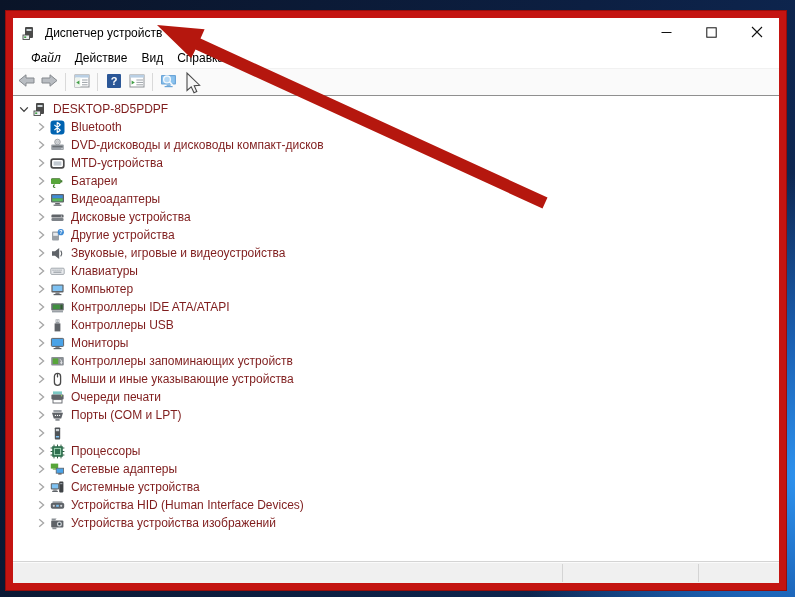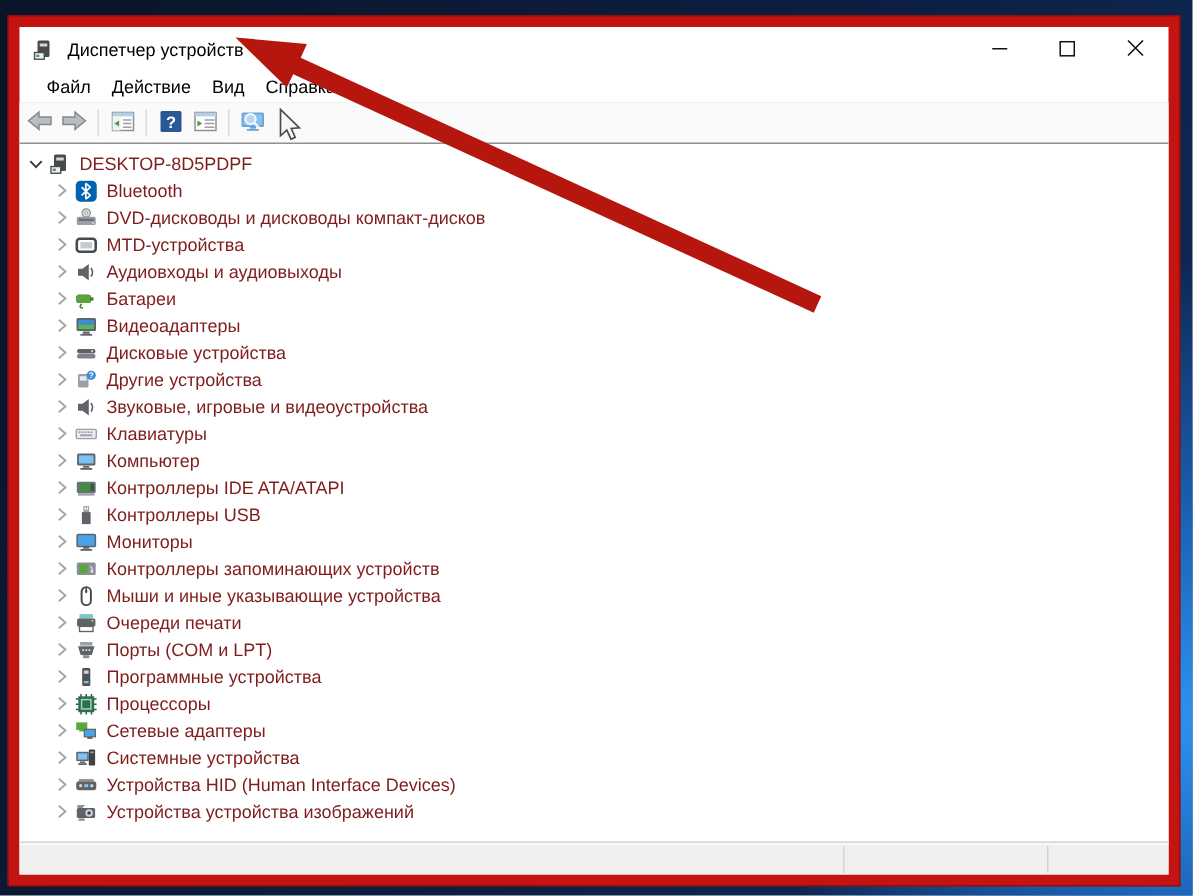--- a/index.html
+++ b/index.html
@@ -24,21 +24,21 @@
   }
   
   .titlebar{height:30px;display:flex;align-items:center;padding-left:7px;position:relative;}
   .app-icon{width:17px;height:17px;display:inline-flex;align-items:center;justify-content:center;}
   .title-text{margin-left:8px;font-size:12px;color:#000;}
   .win-controls{position:absolute;right:0;top:0;height:30px;display:flex;}
   .win-btn{width:45px;height:30px;display:flex;align-items:center;justify-content:center;background:transparent;border:0;padding:0;}
   
   .menubar{height:20px;display:flex;align-items:center;padding-left:18px;gap:0;border-bottom:1px solid #f1f1f1;}
   .menu-item{padding:0 7px;height:20px;line-height:20px;color:#000;}
-  .menu-item:first-child{padding-left:0;}
+  .menu-item:first-child{padding-left:0;font-style:italic;}
   
   .toolbar{height:26px;display:flex;align-items:center;padding-left:2px;background:#fafafa;border-bottom:1px solid #8f8f8f;}
   .tool-btn{width:21px;height:22px;display:flex;align-items:center;justify-content:center;border:0;background:transparent;padding:0;margin:0 1px;}
   .tool-sep{width:1px;height:18px;background:#d9d9d9;margin:0 4px;}
   
   .tree{padding-top:4px;height:462px;overflow:hidden;background:#fff;}
   .tree-row{height:18px;display:flex;align-items:center;padding-left:20px;white-space:nowrap;}
   .tree-row.root{padding-left:2px;}
   .chevron{width:17px;display:inline-flex;align-items:center;justify-content:center;flex:none;}
   .node-icon{width:15px;height:15px;display:inline-flex;align-items:center;justify-content:center;margin-right:6px;flex:none;}
@@ -214,34 +214,20 @@
             <span class="tree-label">MTD-устройства</span>
           </div>
           <div class="tree-row">
             <span class="chevron">
               <svg width="9" height="10" viewBox="0 0 9 10">
                 <path d="M2.2 1.2 L6.6 5 L2.2 8.8" stroke="#a6a6a6" stroke-width="1.3" fill="none"></path>
               </svg>
             </span>
             <span class="node-icon">
               <svg width="15" height="15" viewBox="0 0 15 15">
-                <path d="M2 5.2 H5 L9.2 2 V13 L5 9.8 H2 Z" fill="#5f6368"></path>
-                <path d="M10.6 4.6 Q12.8 7.5 10.6 10.4" stroke="#5f6368" fill="none" stroke-width="1.1"></path>
-              </svg>
-            </span>
-            <span class="tree-label">Аудиовходы и аудиовыходы</span>
-          </div>
-          <div class="tree-row">
-            <span class="chevron">
-              <svg width="9" height="10" viewBox="0 0 9 10">
-                <path d="M2.2 1.2 L6.6 5 L2.2 8.8" stroke="#a6a6a6" stroke-width="1.3" fill="none"></path>
-              </svg>
-            </span>
-            <span class="node-icon">
-              <svg width="15" height="15" viewBox="0 0 15 15">
                 <rect x="1" y="4.5" width="9.5" height="5.5" rx="1.4" fill="#5aא39"></rect>
                 <rect x="1" y="4.5" width="9.5" height="5.5" rx="1.4" fill="#57a639"></rect>
                 <rect x="10.5" y="6.2" width="1.8" height="2.2" fill="#3e7d28"></rect>
                 <path d="M4.5 10.5 q-2.6 2.6 0.8 3" stroke="#3e7d28" stroke-width="1.1" fill="none"></path>
               </svg>
             </span>
             <span class="tree-label">Батареи</span>
           </div>
           <div class="tree-row">
             <span class="chevron">
@@ -459,21 +445,20 @@
                 <path d="M2.2 1.2 L6.6 5 L2.2 8.8" stroke="#a6a6a6" stroke-width="1.3" fill="none"></path>
               </svg>
             </span>
             <span class="node-icon">
               <svg width="15" height="15" viewBox="0 0 15 15">
                 <rect x="4.8" y="1.4" width="5.4" height="12" rx="0.9" fill="#4f5356"></rect>
                 <rect x="5.9" y="3" width="3.2" height="2.2" fill="#cfd3d7"></rect>
                 <rect x="5.9" y="10" width="3.2" height="1.5" fill="#7ec2f3"></rect>
               </svg>
             </span>
-            <span class="tree-label">Программные устройства</span>
           </div>
           <div class="tree-row">
             <span class="chevron">
               <svg width="9" height="10" viewBox="0 0 9 10">
                 <path d="M2.2 1.2 L6.6 5 L2.2 8.8" stroke="#a6a6a6" stroke-width="1.3" fill="none"></path>
               </svg>
             </span>
             <span class="node-icon">
               <svg width="15" height="15" viewBox="0 0 15 15">
                 <g stroke="#2f5d3f" stroke-width="1">

